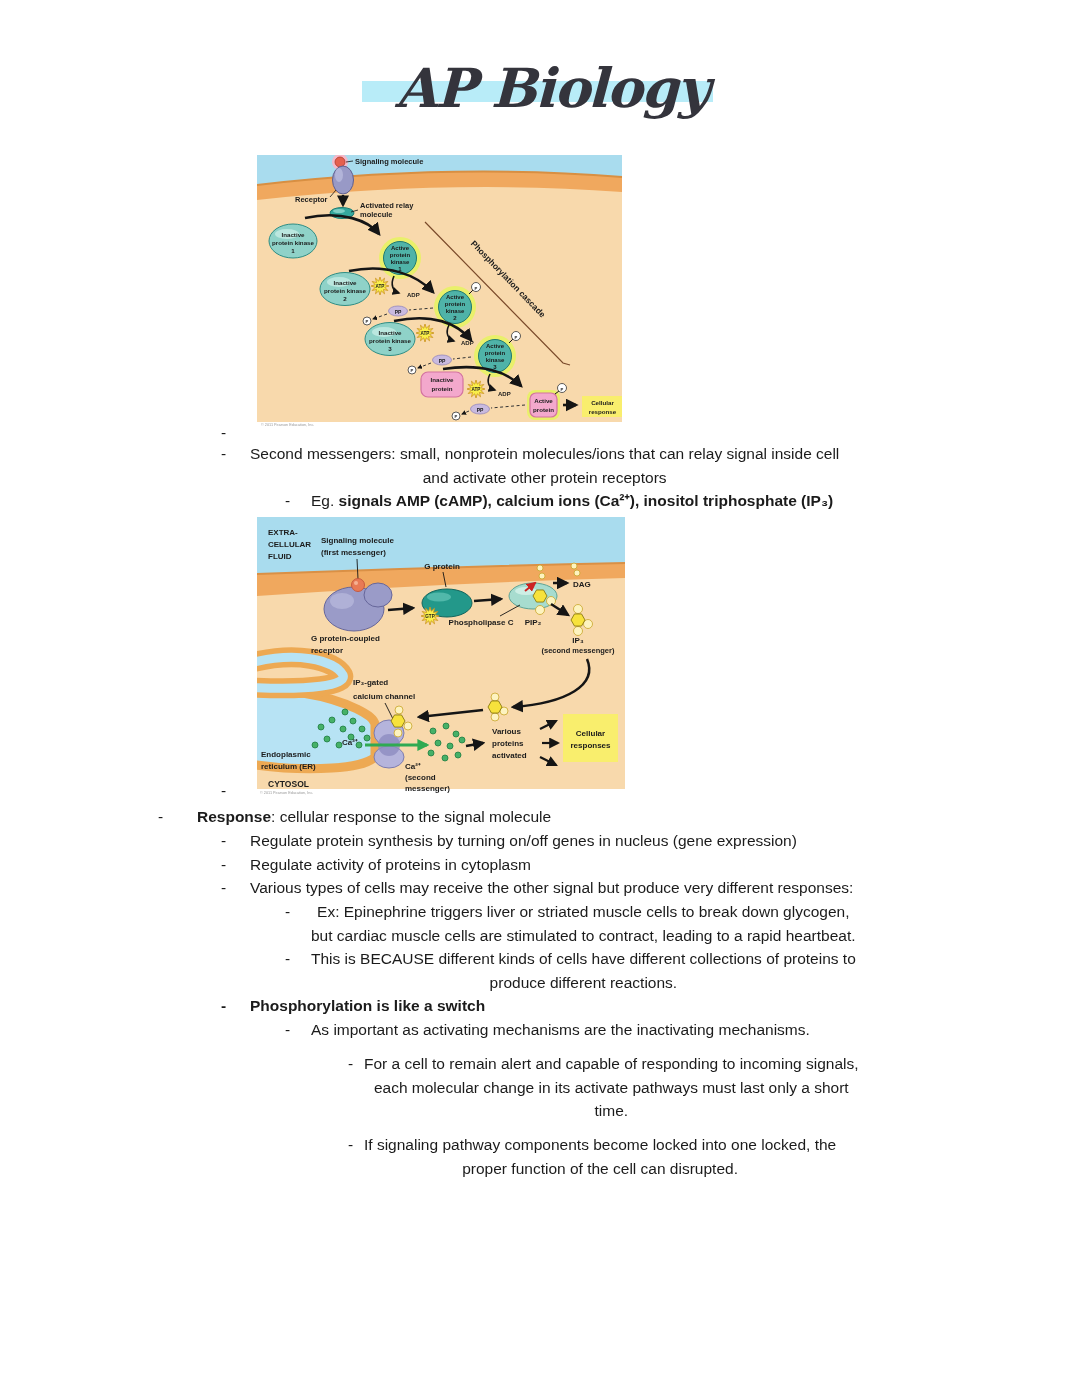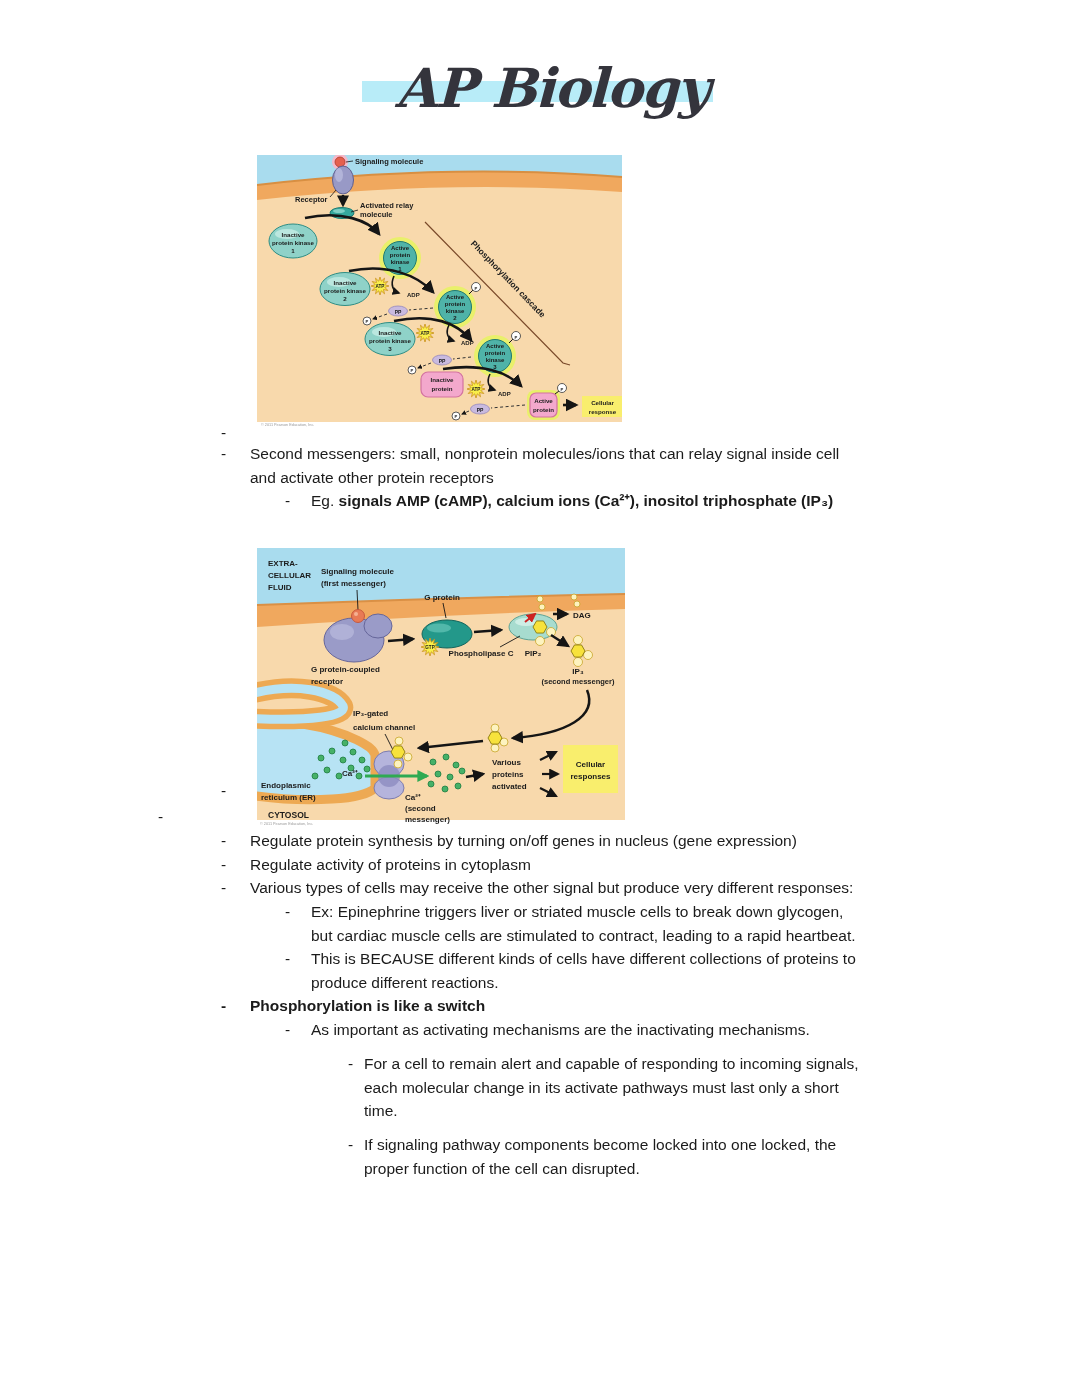--- a/index.html
+++ b/index.html
@@ -6,30 +6,30 @@
   .page{position:relative;width:1080px;height:1397px;background:#fff;overflow:hidden;
         font-family:"Liberation Sans",sans-serif;color:#1b1b1b;}
   
   .title-bar{position:absolute;left:362px;top:81px;width:351px;height:21px;background:#b8ecf8;}
   .title-text{position:absolute;left:15px;top:56px;width:1080px;text-align:center;
     font-family:"DejaVu Serif",serif;font-style:italic;font-weight:bold;font-size:54px;
     letter-spacing:-2px;color:#34343c;transform:skewX(-4deg);}
   
   .row{position:absolute;display:flex;font-size:15.5px;line-height:23.5px;}
   .row .dash{flex:0 0 auto;}
-  .row .txt{white-space:pre-line;}
+  .row .txt{white-space:pre-line;text-align:center;}
   .L0{left:158px;width:790px;} .L0 .dash{width:39px;}
   .L1{left:221px;width:727px;} .L1 .dash{width:29px;}
   .L2{left:285px;width:663px;} .L2 .dash{width:26px;}
   .L3{left:348px;width:600px;} .L3 .dash{width:16px;}
   .b{font-weight:bold;}
   
   .diagram{position:absolute;}
   #diagram1{left:257px;top:155px;width:365px;height:272px;}
-  #diagram2{left:257px;top:517px;width:372px;height:278px;margin-top:31px;}
+  #diagram2{left:257px;top:517px;width:372px;height:278px;}
   svg text{font-family:"Liberation Sans",sans-serif;font-weight:bold;fill:#1b1b1b;}
   svg .tiny{font-weight:normal;fill:#9a9a9a;}
 </style>
 </head>
 <body>
 
 <div class="page">
 
   <div class="title-bar"></div>
   <div class="title-text">AP Biology</div>
@@ -366,20 +366,21 @@
     <span class="dash">-</span>
     <div class="txt"><span>Eg. </span><span class="b">signals AMP (cAMP), calcium ions (Ca²⁺), inositol triphosphate (IP₃)</span></div>
   </div>
 
   <div class="row L1" style="top:779px">
     <span class="dash">-</span>
   </div>
 
   <div class="row L0" style="top:805px">
     <span class="dash">-</span>
+    <div class="txt"><span class="b">Response</span><span>: cellular response to the signal molecule</span></div>
   </div>
 
   <div class="row L1" style="top:829px">
     <span class="dash">-</span>
     <div class="txt">Regulate protein synthesis by turning on/off genes in nucleus (gene expression)</div>
   </div>
 
   <div class="row L1" style="top:853px">
     <span class="dash">-</span>
     <div class="txt">Regulate activity of proteins in cytoplasm</div>

